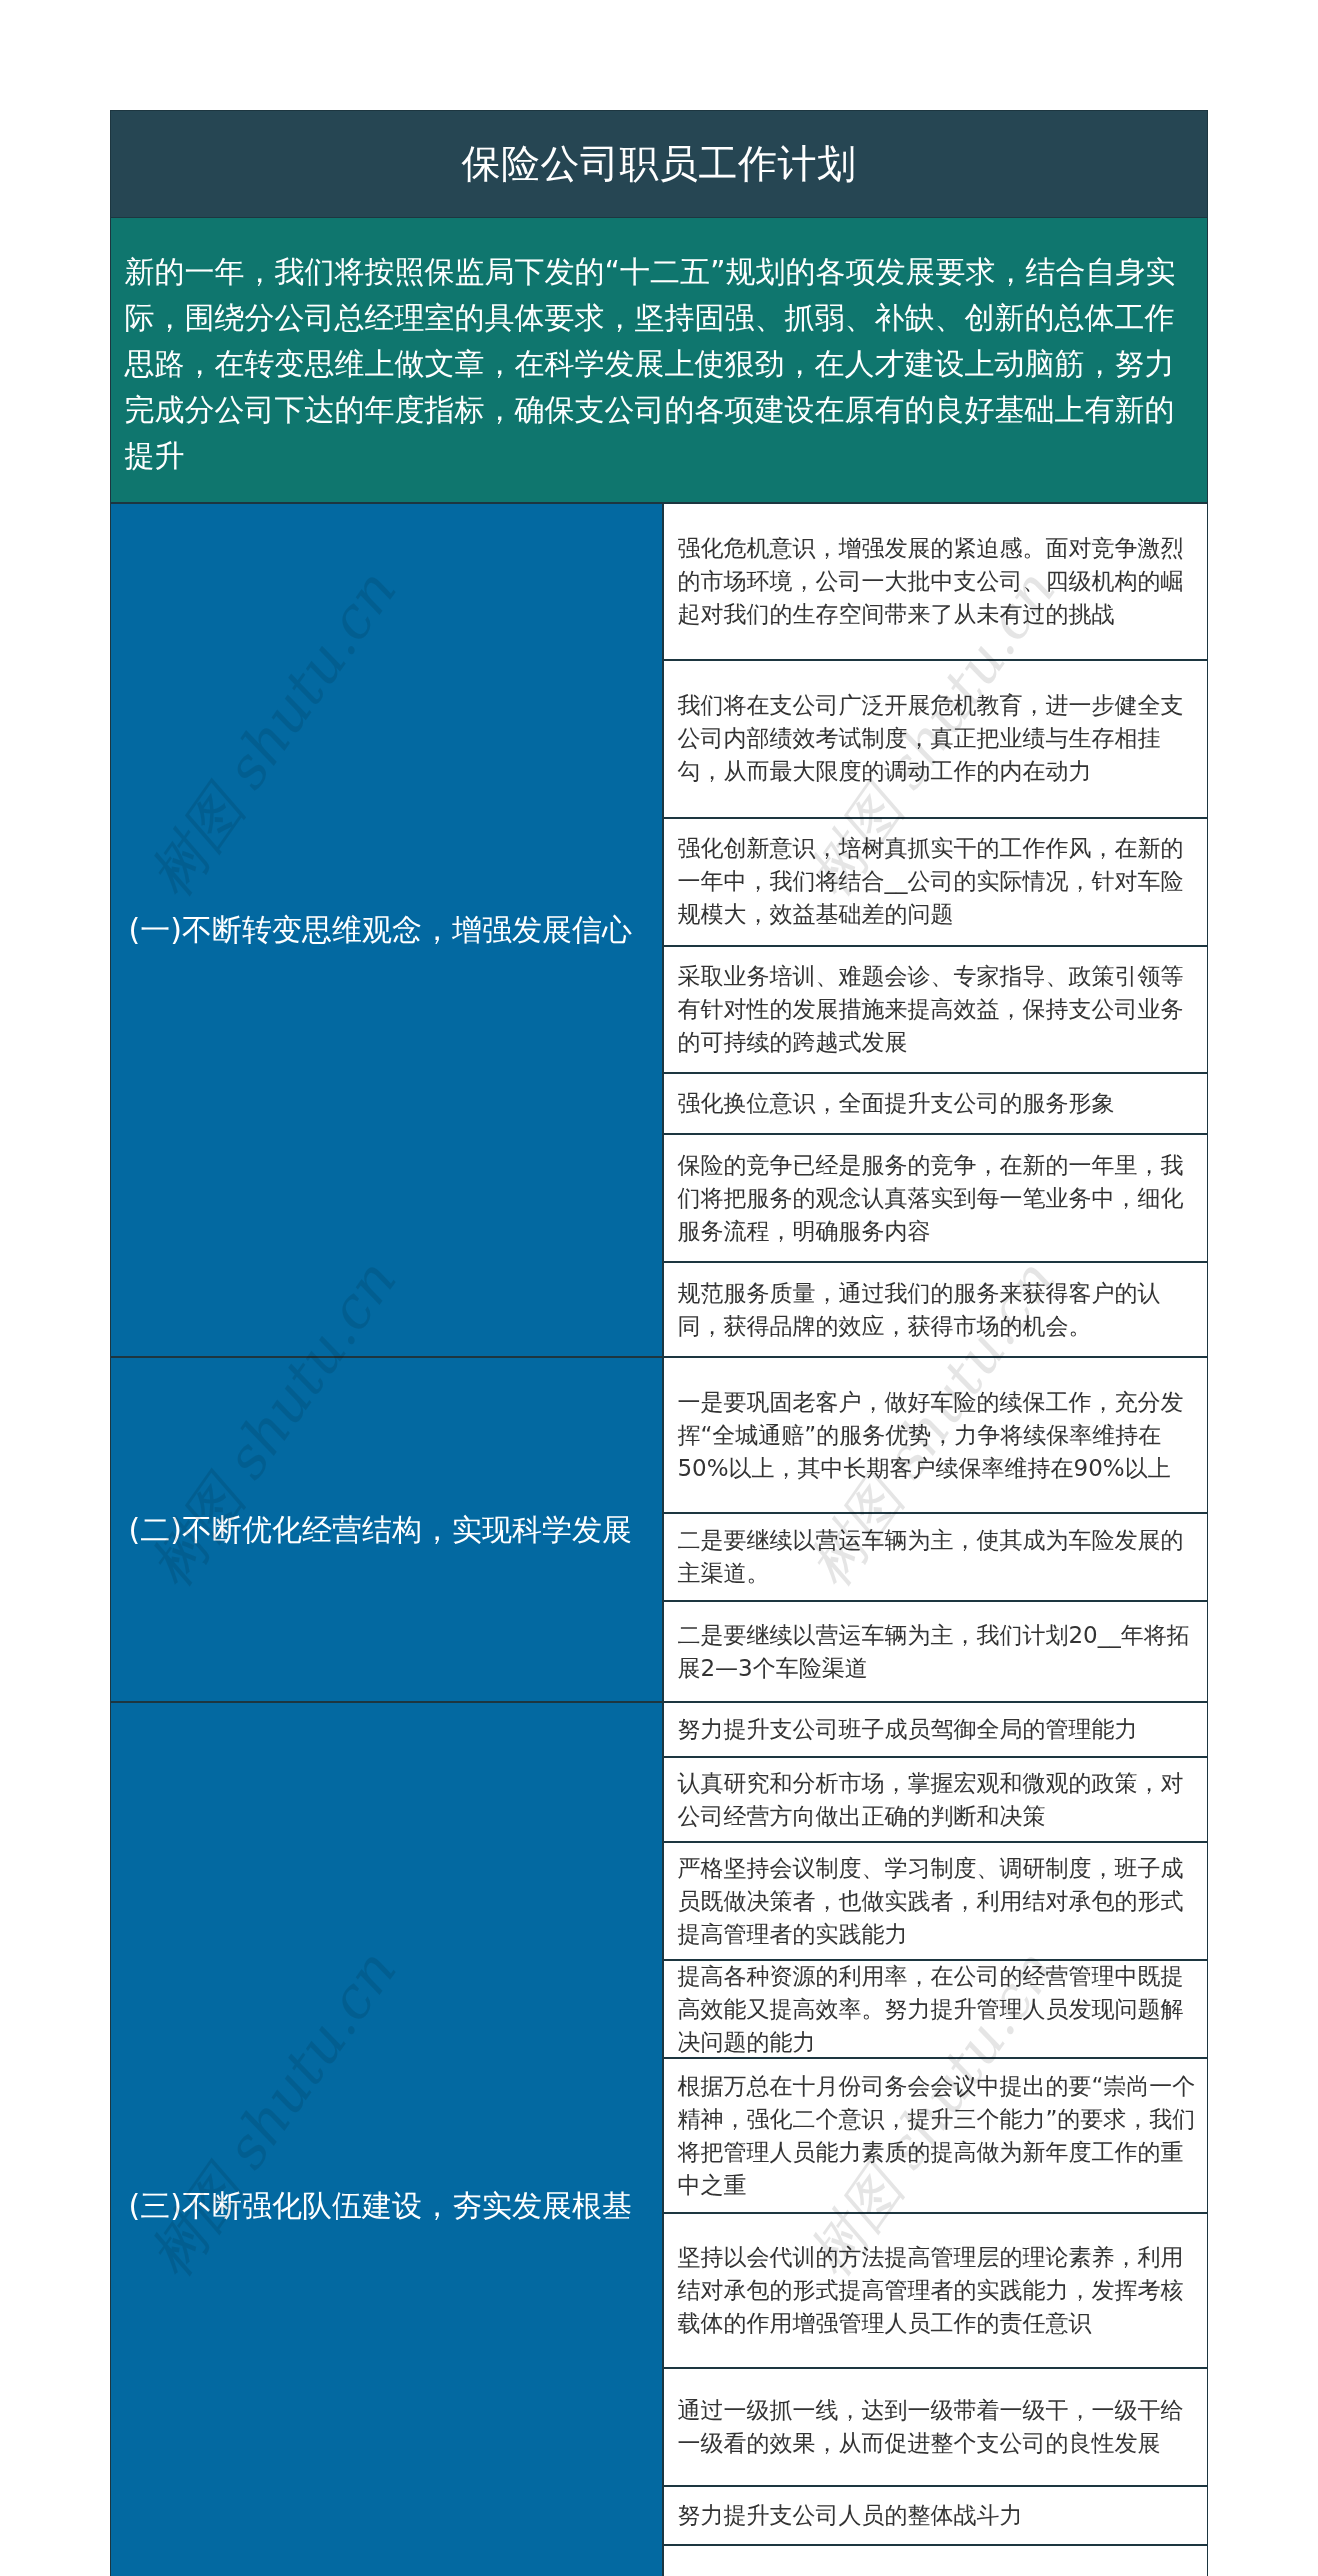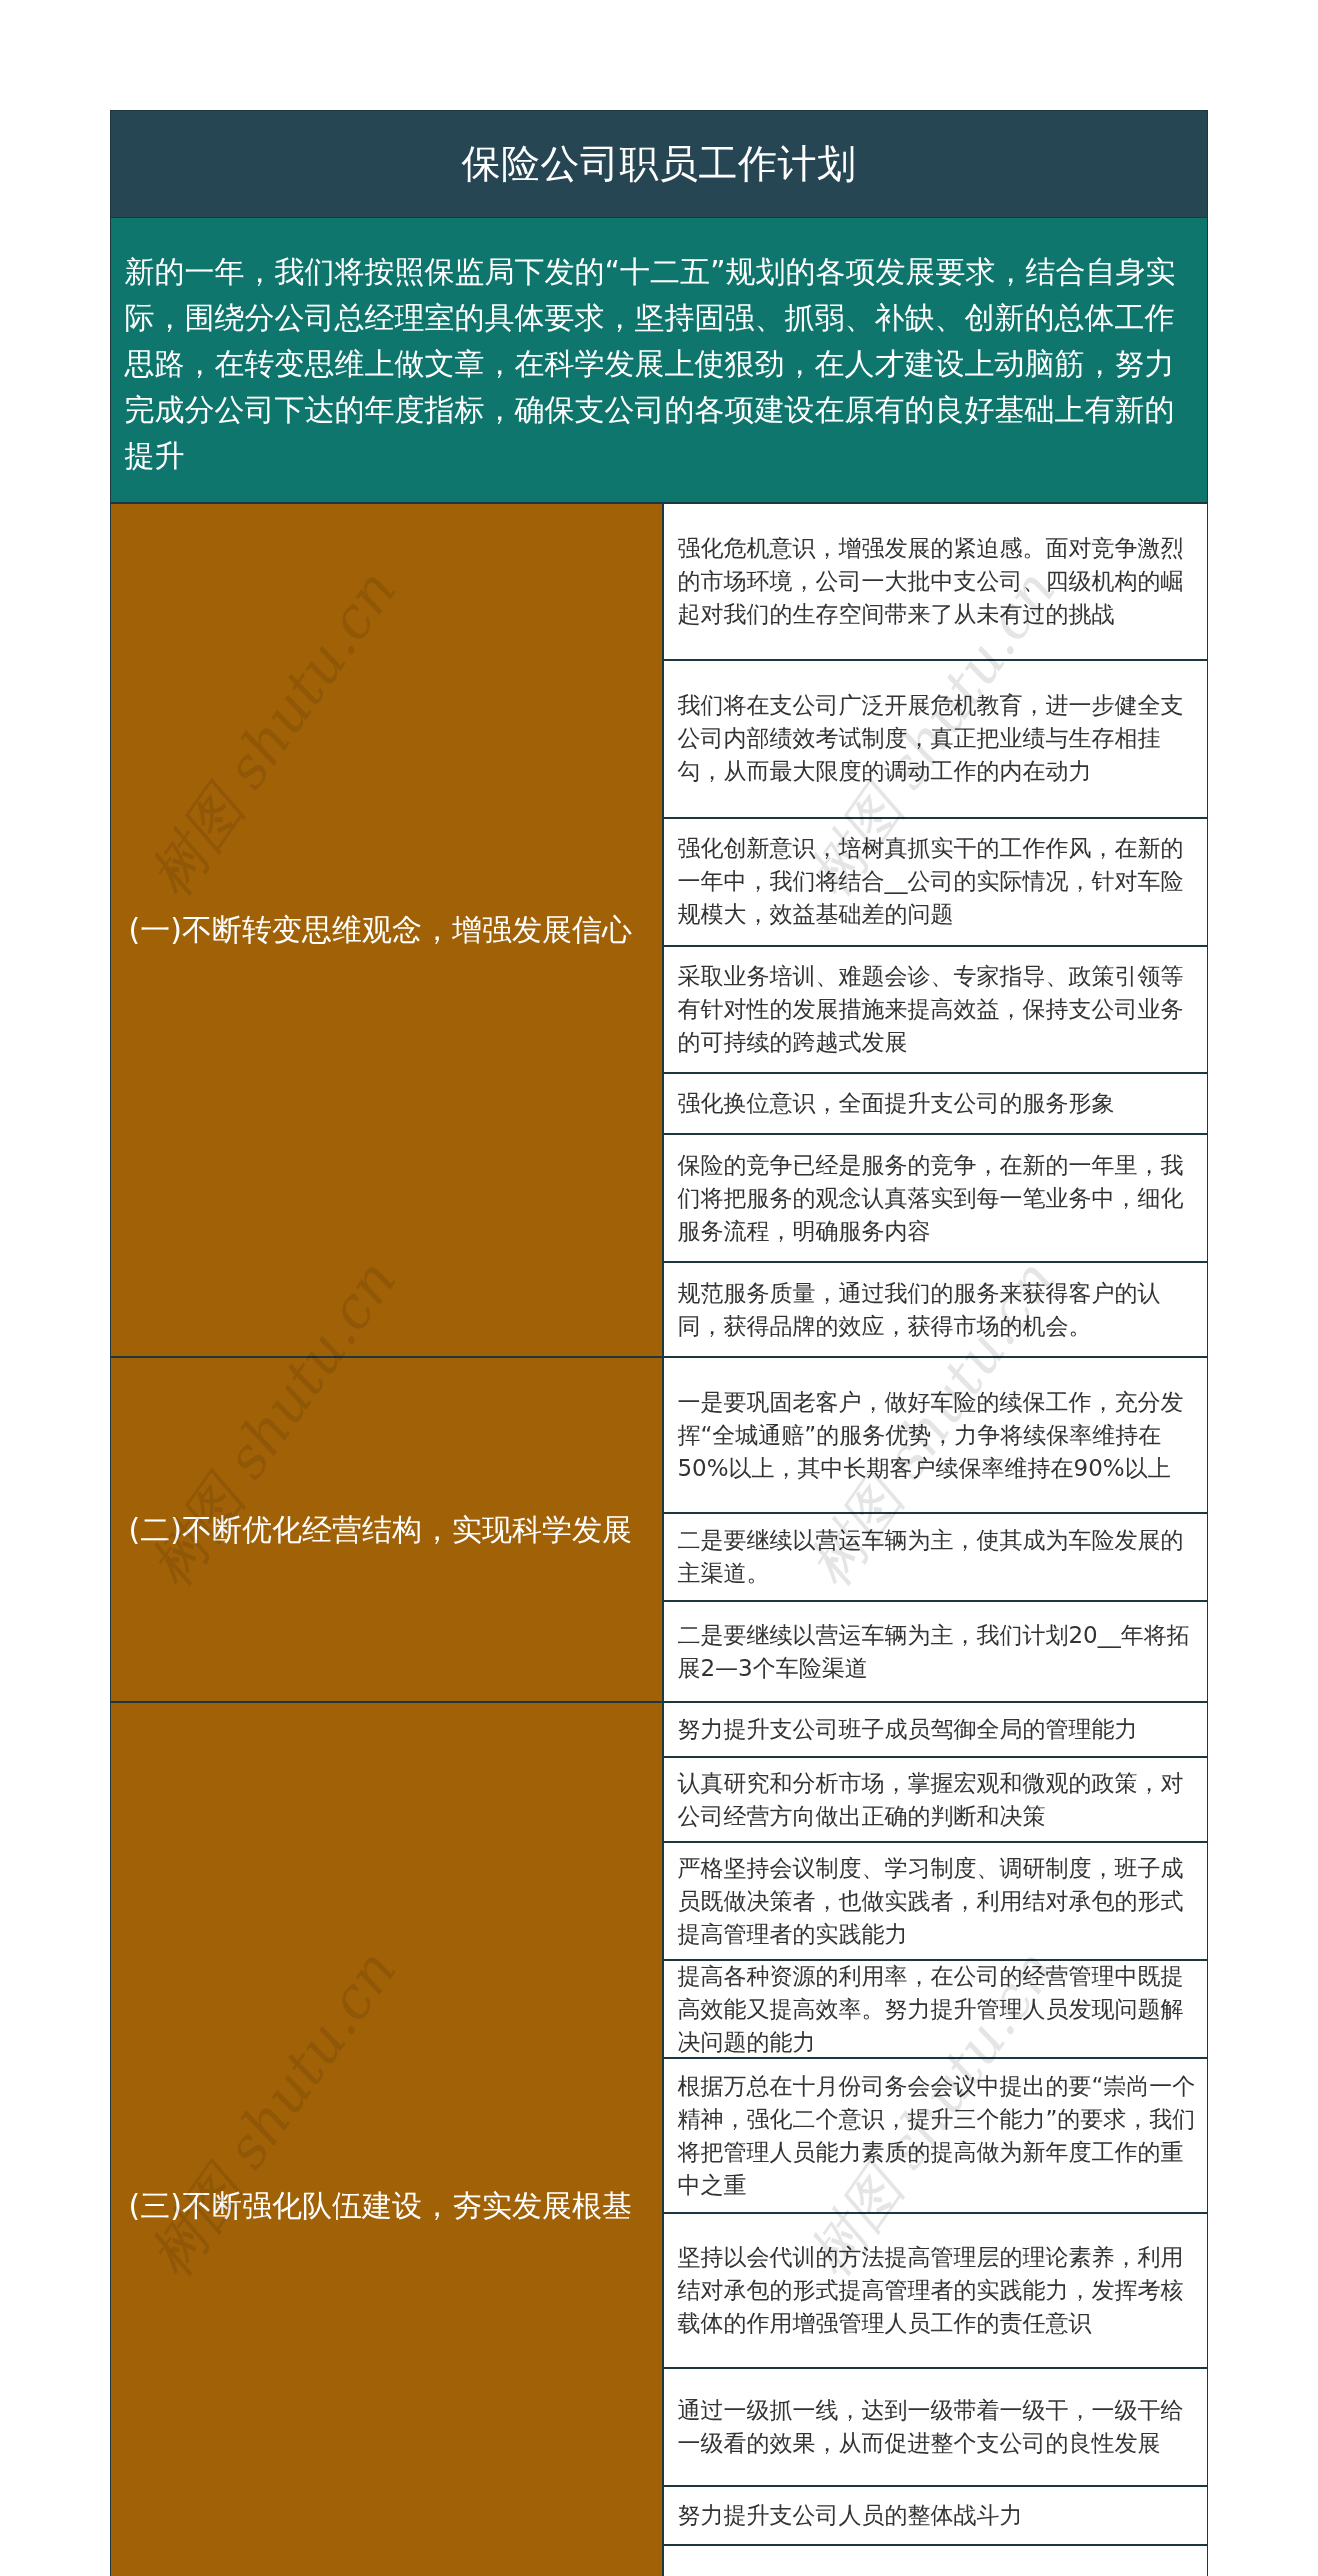--- a/index.html
+++ b/index.html
@@ -43,21 +43,21 @@
     min-height: 255px;
     box-sizing: border-box;
   }
   .section {
     display: flex;
     border-top: 2.1px solid #1d3640;
   }
   .section-label {
     width: 553px;
     flex: 0 0 553px;
-    background: #a16207;
+    background: #0369a1;
     color: #ffffff;
     font-size: 30px;
     line-height: 46px;
     display: flex;
     align-items: center;
     padding: 0 20.6px 0 17.5px;
     box-sizing: border-box;
     border-right: 2.1px solid #1d3640;
   }
   .section-items {

